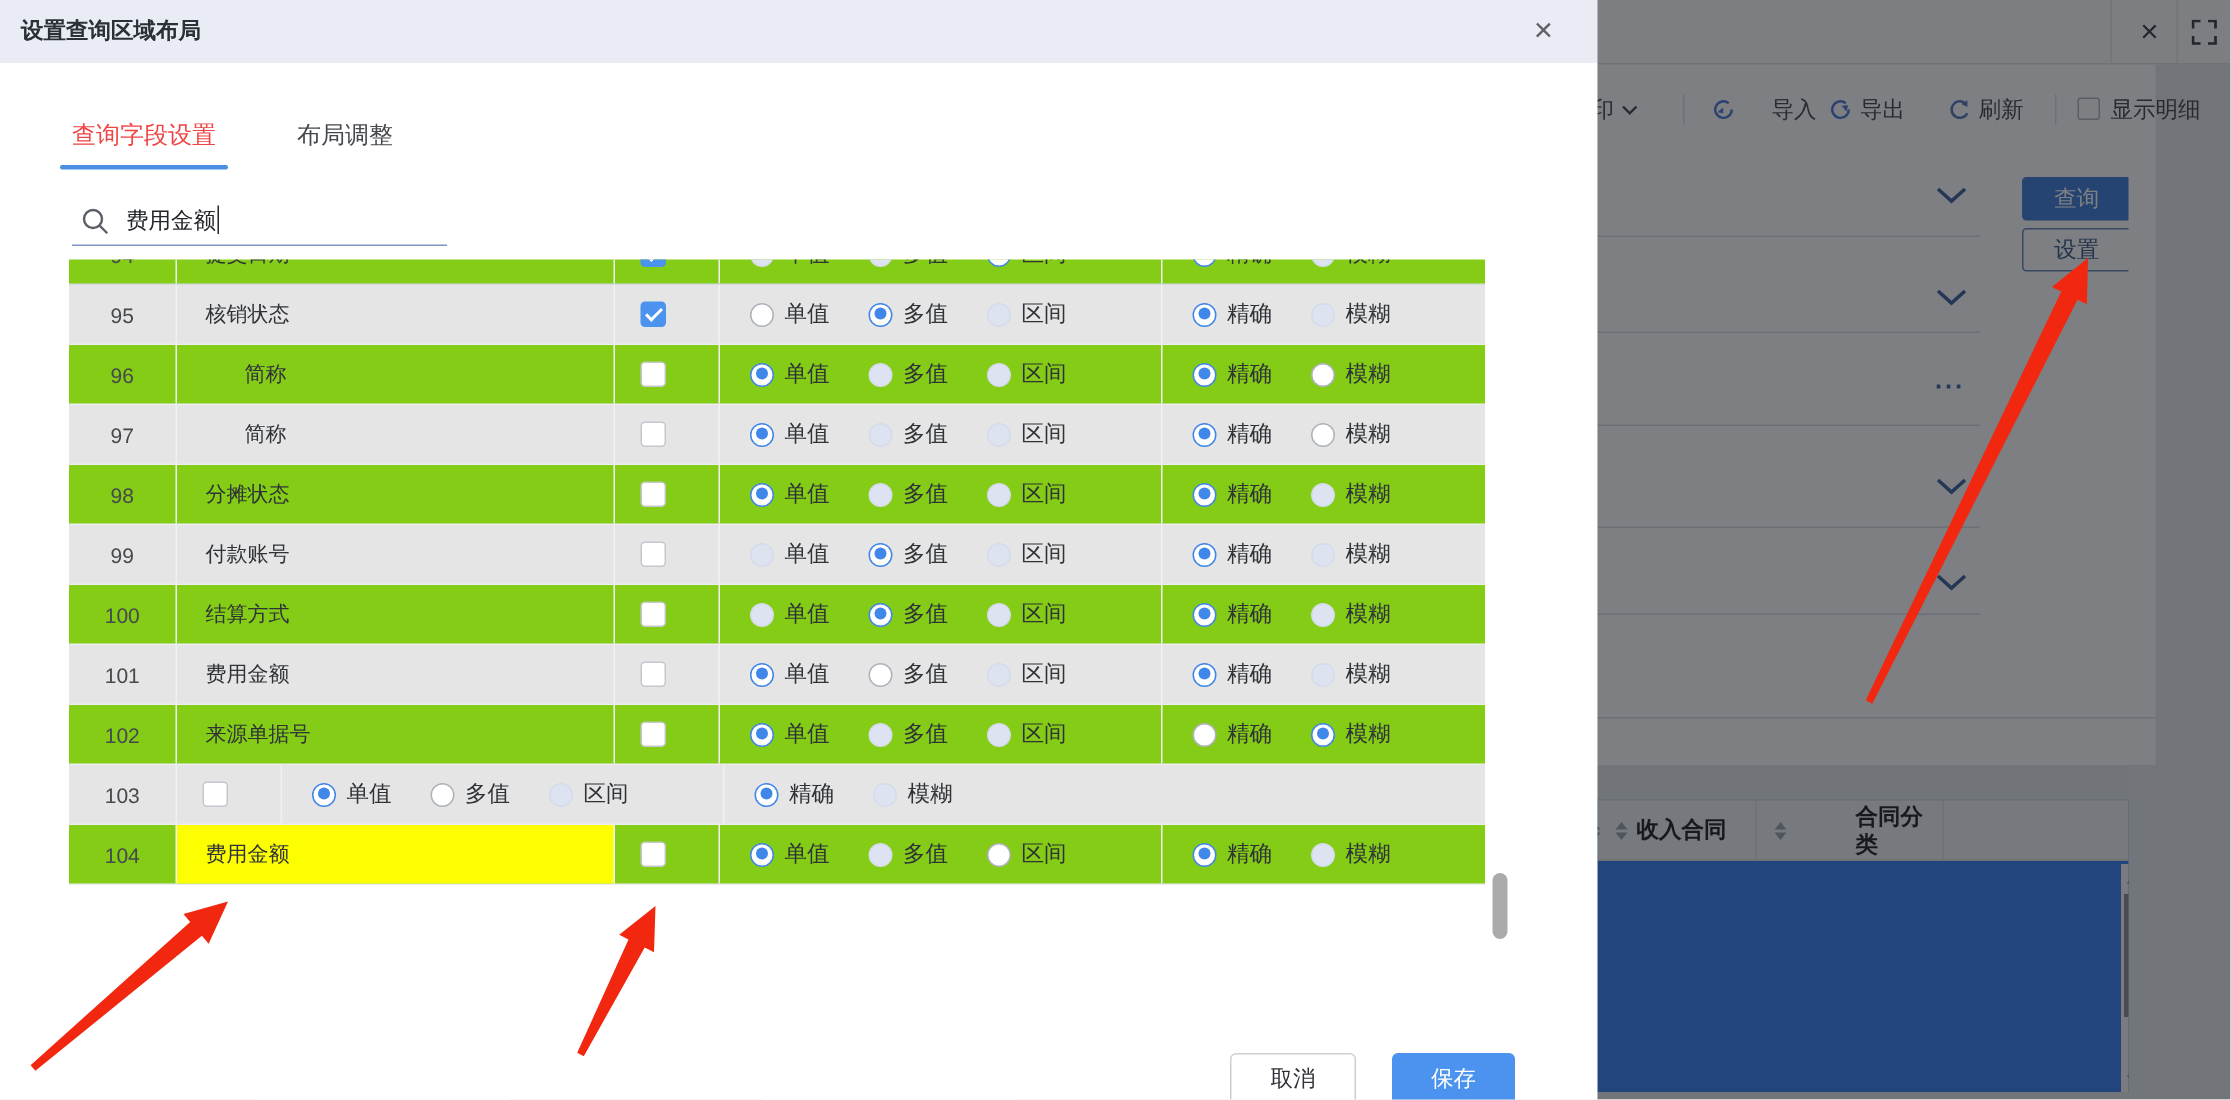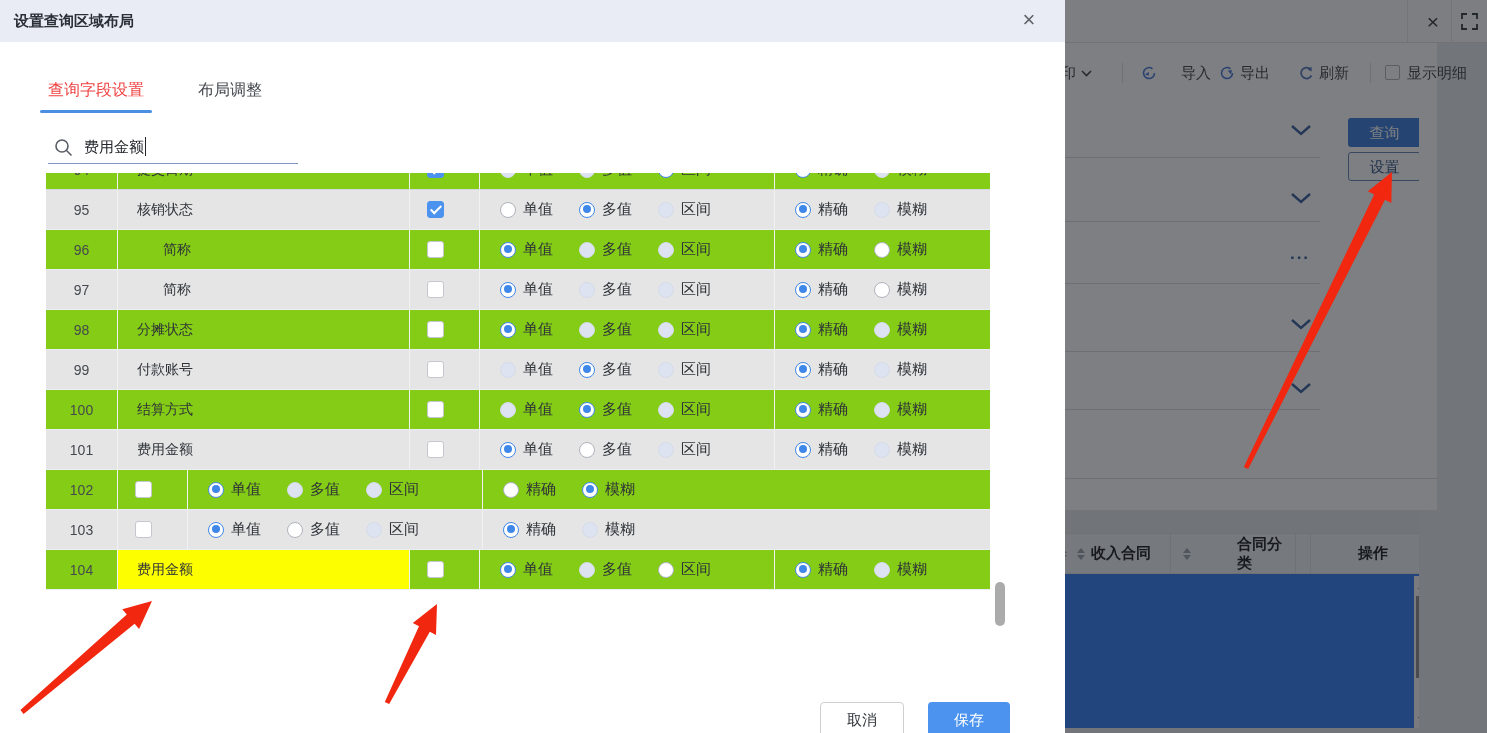--- a/index.html
+++ b/index.html
@@ -489,20 +489,23 @@
               </span>
               <span class="ritem">
                 <span class="radio dis"></span>
                 <span class="rlbl">模糊</span>
               </span>
             </div>
   </div>
 
   <div class="trow alt">
     <div class="c c-order">102</div>
+    <div class="c c-name">
+              <span>来源单据号</span>
+            </div>
     <div class="c c-show">
               <span class="cb"></span>
             </div>
     <div class="c c-type">
               <span class="ritem">
                 <span class="radio sel"></span>
                 <span class="rlbl">单值</span>
               </span>
               <span class="ritem">
                 <span class="radio dis"></span>
@@ -616,23 +619,20 @@
             </span>
           <span>收入合同</span>
         </div>
         <div class="gh-cell gh-c2">
           <span class="sort-icon">
               <span class="up"></span>
               <span class="dn"></span>
             </span>
           <span>合同分类</span>
         </div>
-        <div class="gh-cell gh-c3">
-          <span>操作</span>
-        </div>
       </div>
       <div class="vscroll">
         <span class="vs-up"></span>
         <span class="vs-thumb"></span>
         <span class="vs-dn"></span>
       </div>
     </div>
   </div>
 
   <div id="dim"></div>

